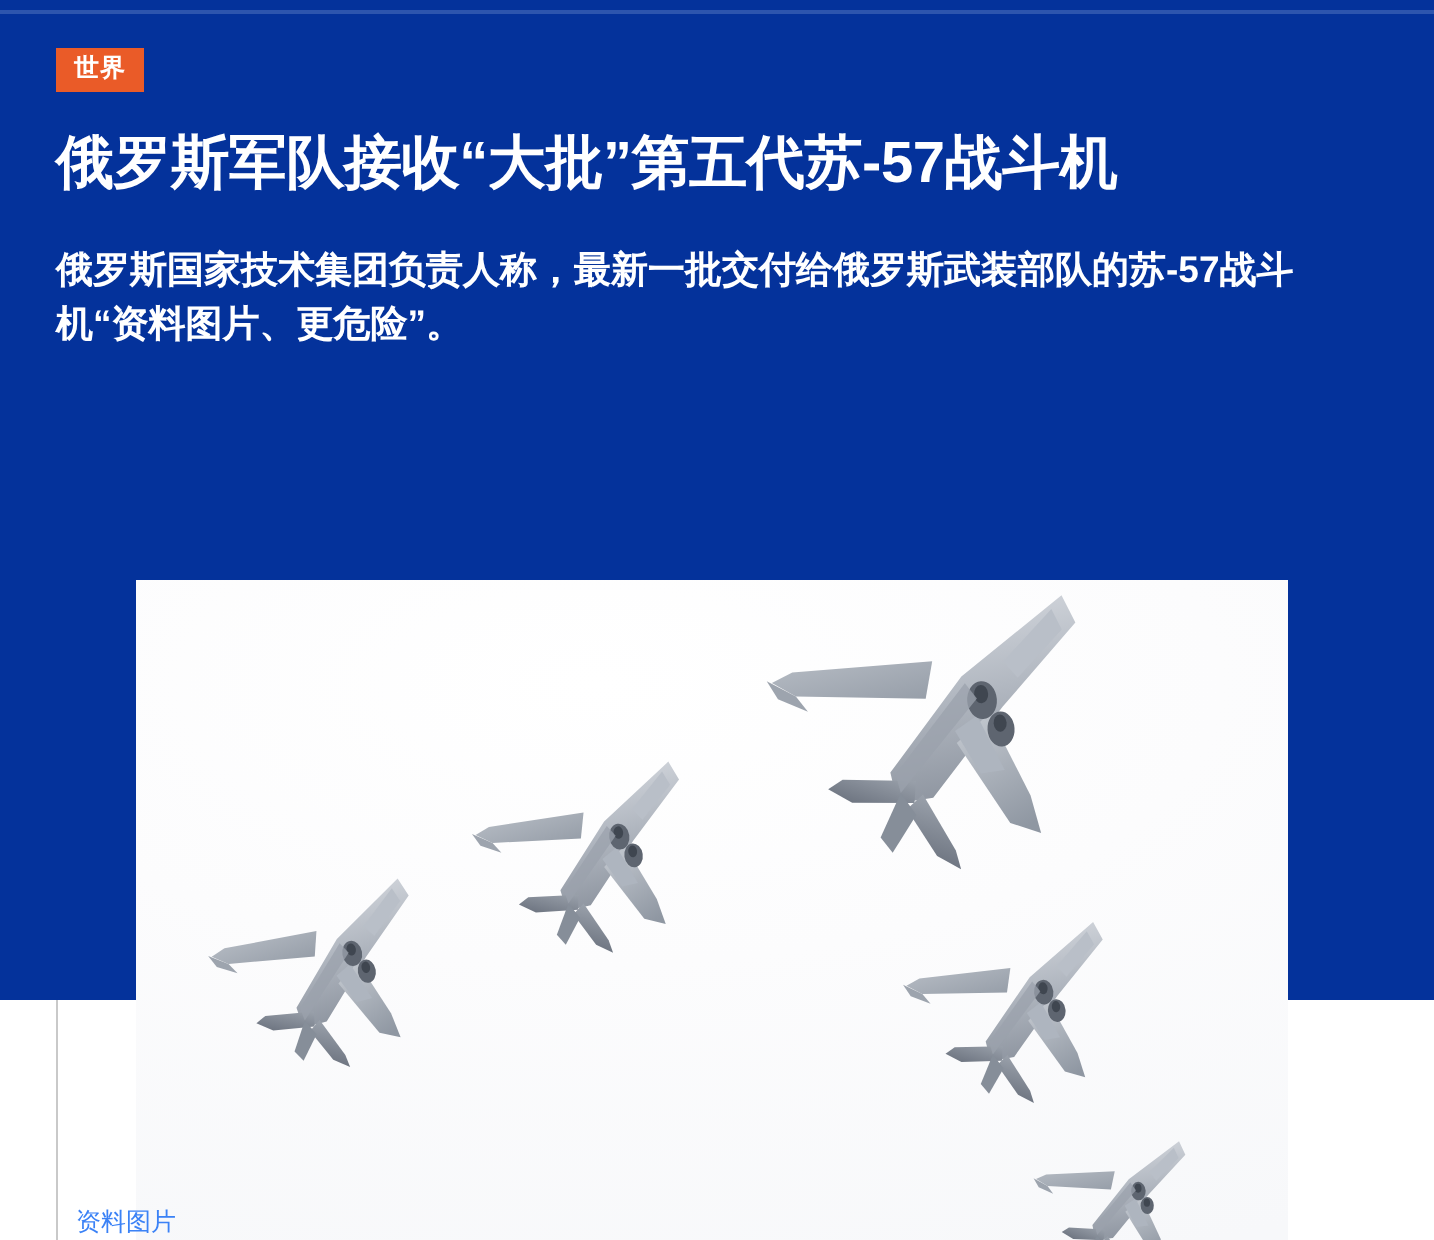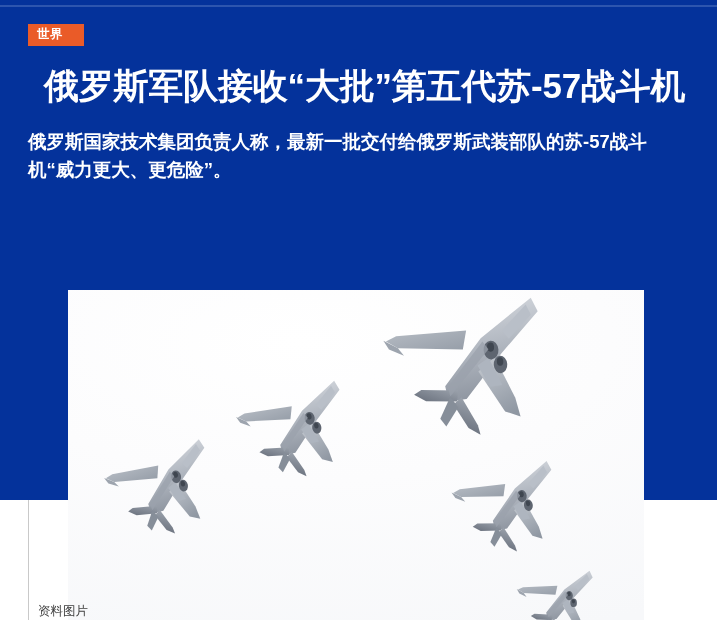--- a/index.html
+++ b/index.html
@@ -59,35 +59,35 @@
     position: absolute;
     left: 28px;
     top: 0;
     width: 660px;
     z-index: 3;
   }
 
   .kicker {
     display: inline-block;
     margin-top: 24px;
-    padding: 4px 21px 5px 9px;
+    padding: 4px 9px 5px 9px;
     background: #ea5b28;
     color: #ffffff;
     font-size: 12.5px;
     font-weight: 700;
     line-height: 1;
     letter-spacing: 0.5px;
     white-space: nowrap;
   }
 
   .headline {
-    margin: 18px 0 0 16px;
+    margin: 18px 0 0 0;
     width: 655px;
     color: #ffffff;
-    font-size: 35px;
+    font-size: 29px;
     font-weight: 700;
     line-height: 1.28;
     letter-spacing: -0.2px;
   }
 
   .deck {
     margin: 20px 0 0 0;
     width: 625px;
     color: #ffffff;
     font-size: 18.5px;
@@ -156,21 +156,21 @@
   <div class="hero-band" style="background: rgb(4, 50, 155);"></div>
   <div class="hero-topline"></div>
   <div class="column-rule" style="background: rgb(201, 201, 201);"></div>
 
   <div class="hero-inner">
 
     <span class="kicker" style="background: rgb(234, 91, 40);">世界</span>
 
     <h1 class="headline">俄罗斯军队接收“大批”第五代苏-57战斗机</h1>
 
-    <p class="deck">俄罗斯国家技术集团负责人称，最新一批交付给俄罗斯武装部队的苏-57战斗机“威力更大、更危险”。</p>
+    <p class="deck">俄罗斯国家技术集团负责人称，最新一批交付给俄罗斯武装部队的苏-57战斗机“资料图片、更危险”。</p>
 
 
   </div>
 
   <figure class="figure">
     <div class="photo">
       <svg viewBox="0 0 576 346" preserveAspectRatio="none" aria-label="五架灰色后掠翼战斗机在浅色天空中编队飞行">
         <defs>
           <linearGradient id="gBody" x1="0" y1="0" x2="0.3" y2="1">
             <stop offset="0" stop-color="#dfe2e7"></stop>
@@ -238,15 +238,15 @@
         </g>
         <g>
           <g transform="translate(487,306) rotate(20) scale(0.66) translate(-60,-60)">
             <use href="#jet"></use>
           </g>
         </g>
       </svg>
     </div>
   </figure>
 
-  <figcaption class="caption" style="color: #404040; text-align: center;">资料图片</figcaption>
+  <figcaption class="caption" style="color: #3b82f6; text-align: center;">资料图片</figcaption>
 
 </div>
 
 </body></html>

